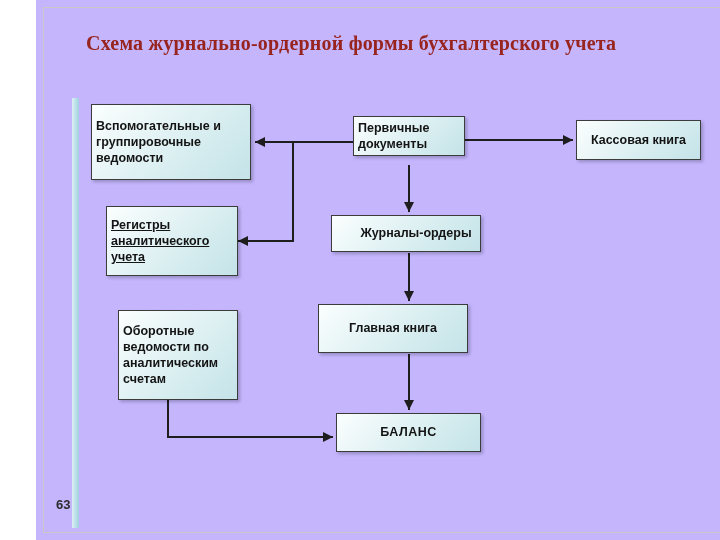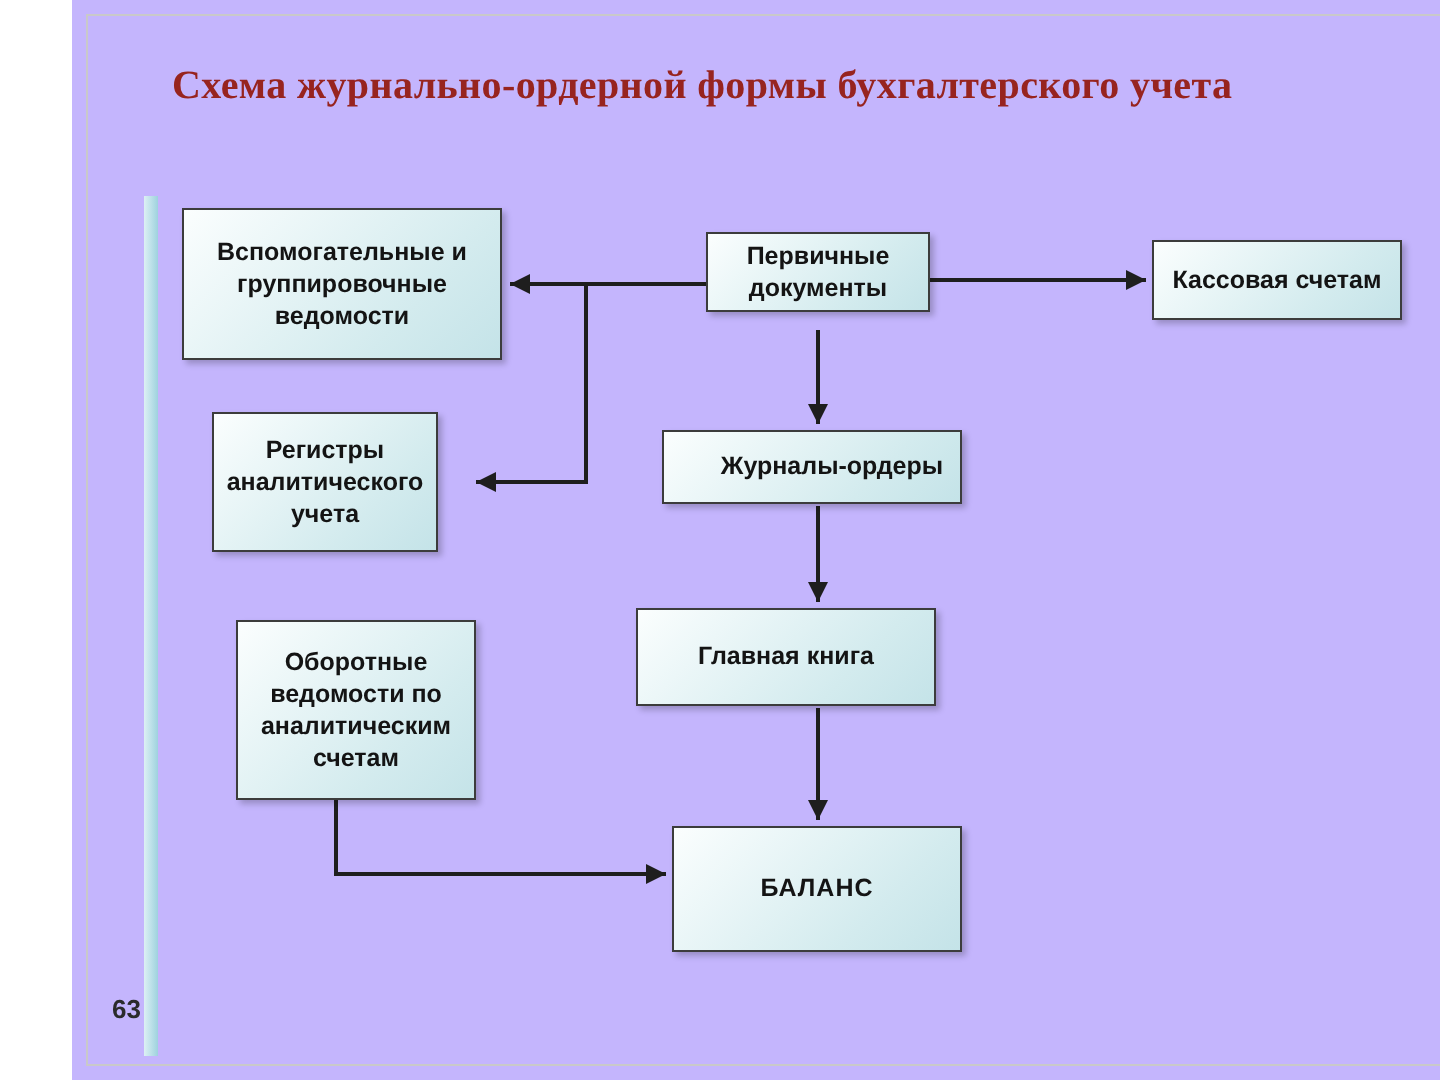--- a/index.html
+++ b/index.html
@@ -15,33 +15,33 @@
   .title {
     position: absolute; left: 50px; top: 32px; margin: 0;
     font-family: "Liberation Serif", serif; font-size: 20px; font-weight: bold;
     color: #97241f; letter-spacing: 0.2px; white-space: nowrap;
   }
   .page-number { position: absolute; left: 20px; top: 497px; font-size: 13px; color: #2b2b2b; font-weight: bold; }
   .connectors { position: absolute; left: 0; top: 0; width: 720px; height: 540px; }
   .connectors polyline, .connectors line { stroke: #1e1e1e; stroke-width: 2; fill: none; }
   .node {
     position: absolute; display: flex; align-items: center; justify-content: center;
-    text-align: center; box-sizing: border-box; padding: 4px;
+    text-align: left; box-sizing: border-box; padding: 4px;
     background: linear-gradient(135deg, #fbfefe 0%, #d3ebee 70%, #c4e3e8 100%);
     border: 1.5px solid #3c3c3c; box-shadow: 2px 2px 3px rgba(0,0,0,0.22);
     font-size: 12.5px; font-weight: bold; color: #141414; line-height: 1.3;
   }
   .n-auxiliary { left: 55px;  top: 104px; width: 160px; height: 76px; }
   .n-primary   { left: 317px; top: 116px; width: 112px; height: 40px; }
   .n-cash      { left: 540px; top: 120px; width: 125px; height: 40px; }
-  .n-registers { left: 70px;  top: 206px; width: 113px; height: 70px; }
+  .n-registers { left: 70px;  top: 206px; width: 132px; height: 70px; text-decoration: underline; }
   .n-journals  { left: 295px; top: 215px; width: 150px; height: 37px; padding-left: 24px; }
   .n-turnover  { left: 82px;  top: 310px; width: 120px; height: 90px; }
   .n-ledger    { left: 282px; top: 304px; width: 150px; height: 49px; }
-  .n-balance   { left: 300px; top: 413px; width: 145px; height: 63px; letter-spacing: 0.5px; }
+  .n-balance   { left: 300px; top: 413px; width: 145px; height: 39px; letter-spacing: 0.5px; }
 </style>
 </head>
 <body>
 
 <div class="slide">
 
   <div class="frame"></div>
   <div class="left-bar"></div>
 
   <h1 class="title">Схема журнально-ордерной формы бухгалтерского учета</h1>
@@ -65,21 +65,21 @@
 
     <line x1="373" y1="354" x2="373" y2="410" marker-end="url(#arrow)"></line>
 
     <polyline points="132,400 132,437 297,437" marker-end="url(#arrow)"></polyline>
   </svg>
 
   <div class="node n-auxiliary">Вспомогательные и группировочные ведомости</div>
 
   <div class="node n-primary">Первичные документы</div>
 
-  <div class="node n-cash">Кассовая счетам</div>
+  <div class="node n-cash">Кассовая книга</div>
 
   <div class="node n-registers">Регистры аналитического учета</div>
 
   <div class="node n-journals">Журналы-ордеры</div>
 
   <div class="node n-turnover">Оборотные ведомости по аналитическим счетам</div>
 
   <div class="node n-ledger">Главная книга</div>
 
   <div class="node n-balance">БАЛАНС</div>

